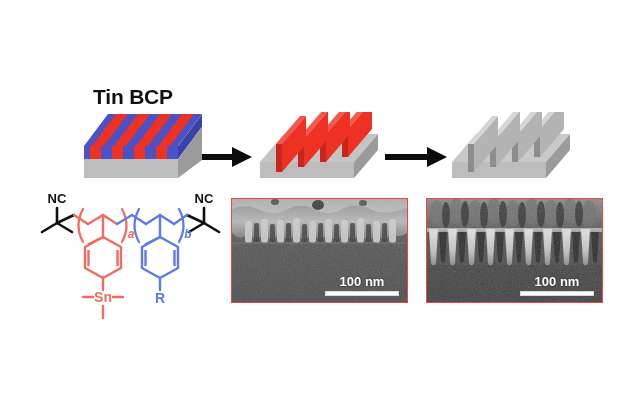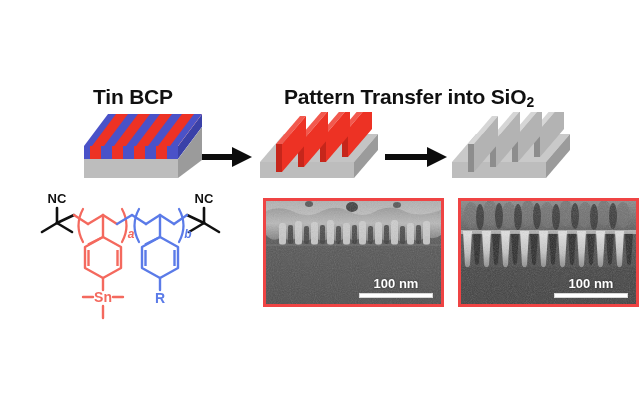--- a/index.html
+++ b/index.html
@@ -68,24 +68,23 @@
     height: 146px;
   }
   .chem-label {
     font-family: "Liberation Sans", sans-serif;
     font-weight: bold;
   }
 
   
   .sem-panel {
     position: absolute;
-    border: 3px solid #ef4444;
+    border: 1px solid #ef4444;
     overflow: hidden;
     background: #595959;
-    margin-left: 32px;
   }
   #sem-panel-bcp {
     left: 231px;
     top: 198px;
     width: 175px;
     height: 103px;
   }
   #sem-panel-sio2 {
     left: 426px;
     top: 198px;
@@ -120,23 +119,20 @@
 </style>
 </head>
 <body>
 
 <div class="stage">
 
   <div class="heading" id="heading-tin-bcp">
     <span>Tin BCP</span>
   </div>
 
-  <div class="heading" id="heading-pattern-transfer">
-    <span>Pattern Transfer into SiO</span><sub>2</sub>
-  </div>
 
   <svg class="arrow" id="arrow-bcp-to-pattern" viewBox="0 0 62 26">
     <rect x="0" y="10" width="45" height="6" fill="#0c0c0c"></rect>
     <polygon points="42,3 62,13 42,23" fill="#0c0c0c"></polygon>
   </svg>
 
   <svg class="arrow" id="arrow-pattern-to-sio2" viewBox="0 0 62 26">
     <rect x="0" y="10" width="45" height="6" fill="#0c0c0c"></rect>
     <polygon points="42,3 62,13 42,23" fill="#0c0c0c"></polygon>
   </svg>

